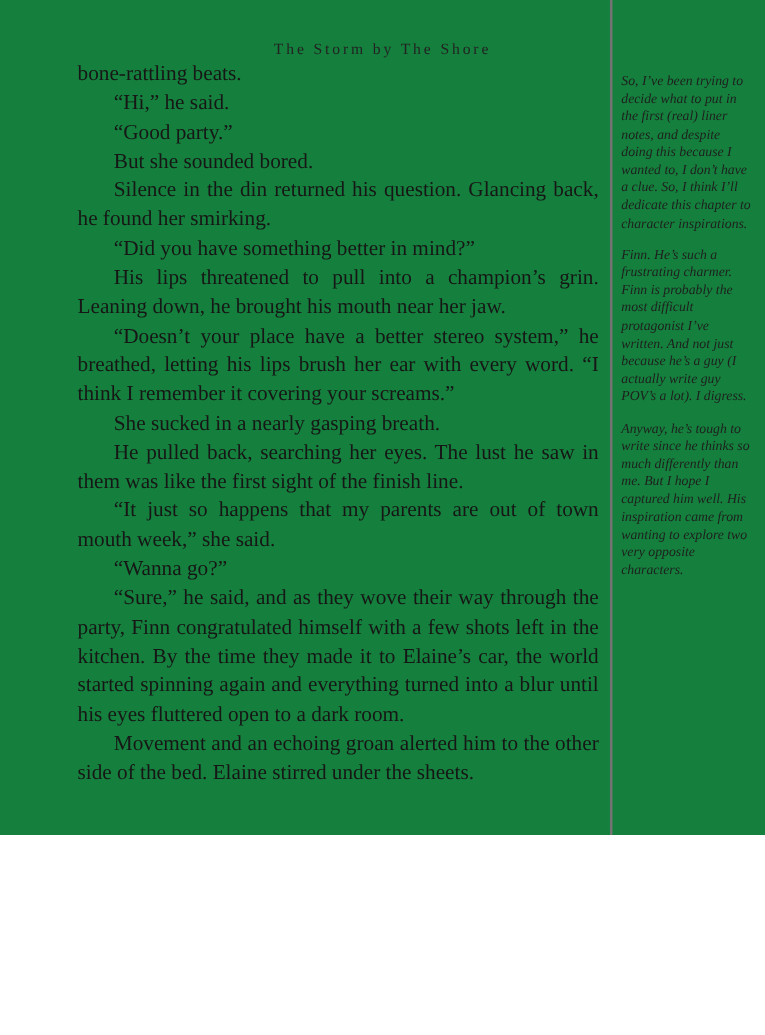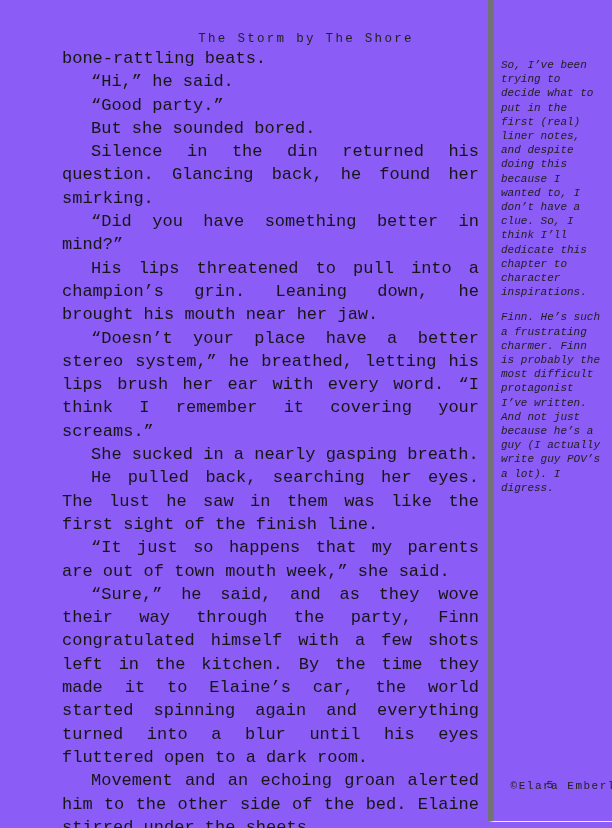--- a/index.html
+++ b/index.html
@@ -3,23 +3,23 @@
 <meta charset="utf-8">
 <style>
   html, body {
     margin: 0;
     padding: 0;
     background: #ffffff;
   }
   .page {
     position: relative;
     width: 612px;
-    height: 828px;
-    background: #8b5cf6;
-    font-family: Liberation Mono, monospace;
+    height: 668px;
+    background: #15803d;
+    font-family: Liberation Serif, serif;
     color: #1b1b1b;
     overflow: hidden;
   }
   .page-title {
     position: absolute;
     top: 32px;
     left: 0;
     width: 612px;
     text-align: center;
     font-size: 12.5px;
@@ -54,21 +54,21 @@
     letter-spacing: 1.5px;
     color: #222;
   }
   .notes-panel {
     position: absolute;
     left: 488px;
     top: 0;
     width: 124px;
     height: 822px;
     box-sizing: border-box;
-    border-left: 6px solid #737373;
+    border-left: 2px solid #737373;
     border-bottom: 1px solid #ededed;
     padding: 58px 10px 0 7px;
   }
   .notes-panel p {
     margin: 0 0 11px 0;
     font-style: italic;
     font-size: 11px;
     line-height: 14.2px;
     color: #1e1e1e;
     text-align: left;
@@ -95,26 +95,28 @@
     <p class="indent">“Hi,” he said.</p>
     <p class="indent">“Good party.”</p>
     <p class="indent">But she sounded bored.</p>
     <p class="indent">Silence in the din returned his question. Glancing back, he found her smirking.</p>
     <p class="indent">“Did you have something better in mind?”</p>
     <p class="indent">His lips threatened to pull into a champion’s grin. Leaning down, he brought his mouth near her jaw.</p>
     <p class="indent">“Doesn’t your place have a better stereo system,” he breathed, letting his lips brush her ear with every word. “I think I remember it covering your screams.”</p>
     <p class="indent">She sucked in a nearly gasping breath.</p>
     <p class="indent">He pulled back, searching her eyes. The lust he saw in them was like the first sight of the finish line.</p>
     <p class="indent">“It just so happens that my parents are out of town mouth week,” she said.</p>
+    <p class="indent">“Wanna go?”</p>
     <p class="indent">“Sure,” he said, and as they wove their way through the party, Finn congratulated himself with a few shots left in the kitchen. By the time they made it to Elaine’s car, the world started spinning again and everything turned into a blur until his eyes fluttered open to a dark room.</p>
     <p class="indent">Movement and an echoing groan alerted him to the other side of the bed. Elaine stirred under the sheets.</p>
   </div>
 
   <div class="copyright">©Elara Emberly</div>
 
   <div class="notes-panel">
     <p>So, I’ve been trying to decide what to put in the first (real) liner notes, and despite doing this because I wanted to, I don’t have a clue. So, I think I’ll dedicate this chapter  to character inspirations.</p>
     <p>Finn. He’s such a frustrating charmer. Finn is probably the most difficult protagonist I’ve written. And not just because he’s a guy (I actually write guy POV’s a lot). I digress.</p>
+    <p>Anyway, he’s tough to write since he thinks so much differently than me. But I hope I captured him well. His inspiration came from wanting to explore two very opposite characters.</p>
   </div>
 
   <div class="page-number">5</div>
 
 </div>
 
 </body></html>

